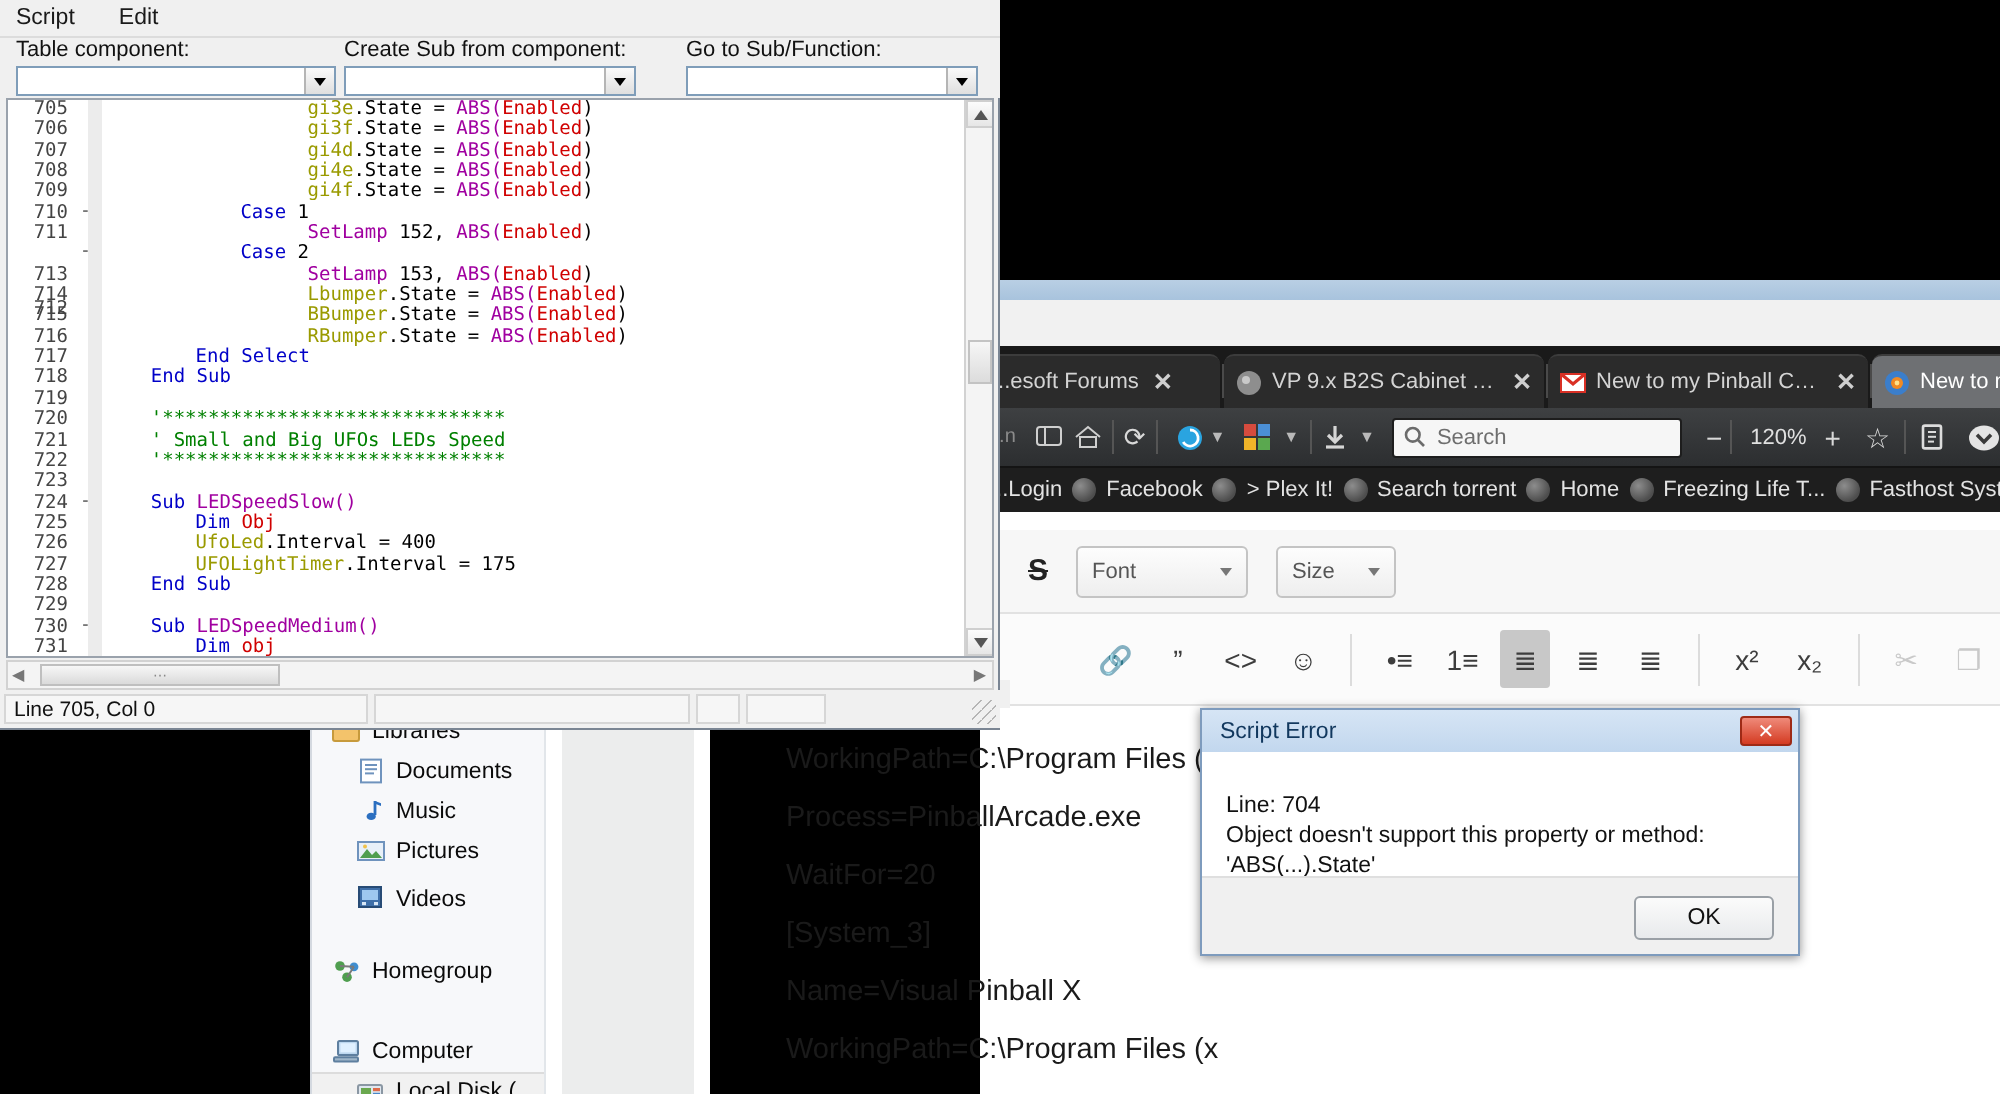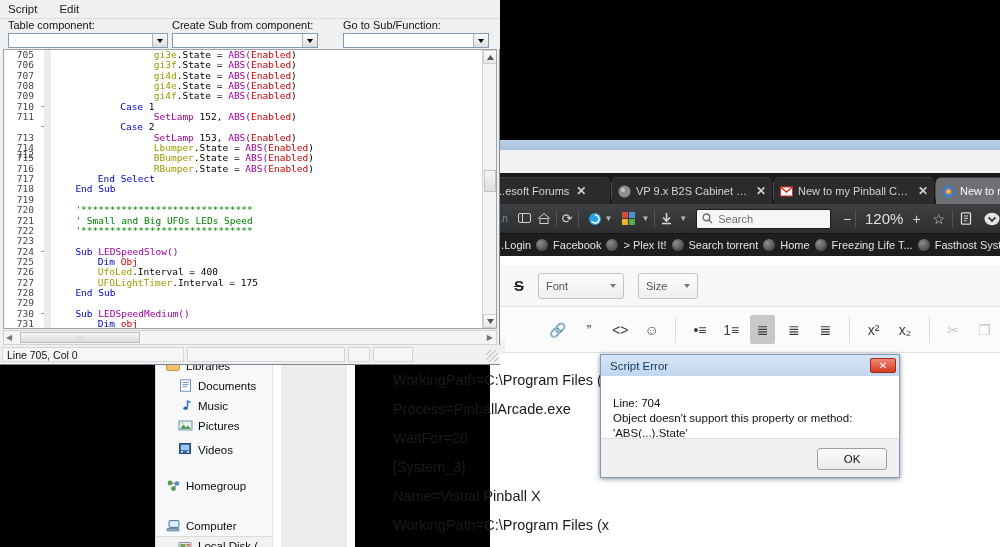--- a/index.html
+++ b/index.html
@@ -35,21 +35,21 @@
   .tab-sep { position:absolute; top:9px; width:1px; height:17px; background:#4a4a4a; }
 
   #navbar { left:0; top:64px; width:510px; height:30px;
      background:linear-gradient(#3e4042,#2c2e30); border-bottom:1px solid #141414;
      display:flex; align-items:center; }
   .navitem { color:#d9d9d9; font-size:11px; display:flex; align-items:center; }
   .nav-sep { width:1px; height:17px; background:#555; margin:0 5px; }
   #searchbox { width:150px; height:20px; background:#f6f6f6; border:1px solid #1d1d1d;
      border-radius:2px; display:flex; align-items:center; padding:0 5px; gap:5px; }
   #searchbox .sph { font-size:11px; color:#6e6e6e; }
-  #zoomlevel { font-size:15px; color:#e0e0e0; padding:0 5px; }
+  #zoomlevel { font-size:11px; color:#e0e0e0; padding:0 5px; }
 
   #bookmarkbar { left:0; top:94px; width:510px; height:22px; background:#1e1e1e;
      display:flex; align-items:center; overflow:hidden; }
   .bm { color:#e3e3e3; font-size:11px; display:flex; align-items:center; gap:4px;
         padding:0 5px; white-space:nowrap; }
   .bmicon { width:12px;height:12px;border-radius:50%;
         background:radial-gradient(circle at 35% 33%, #8d8d8d, #4d4d4d 70%); flex:0 0 12px; }
 
   
   #pagecontent { left:0; top:116px; width:510px; height:291px; background:#fff; }

